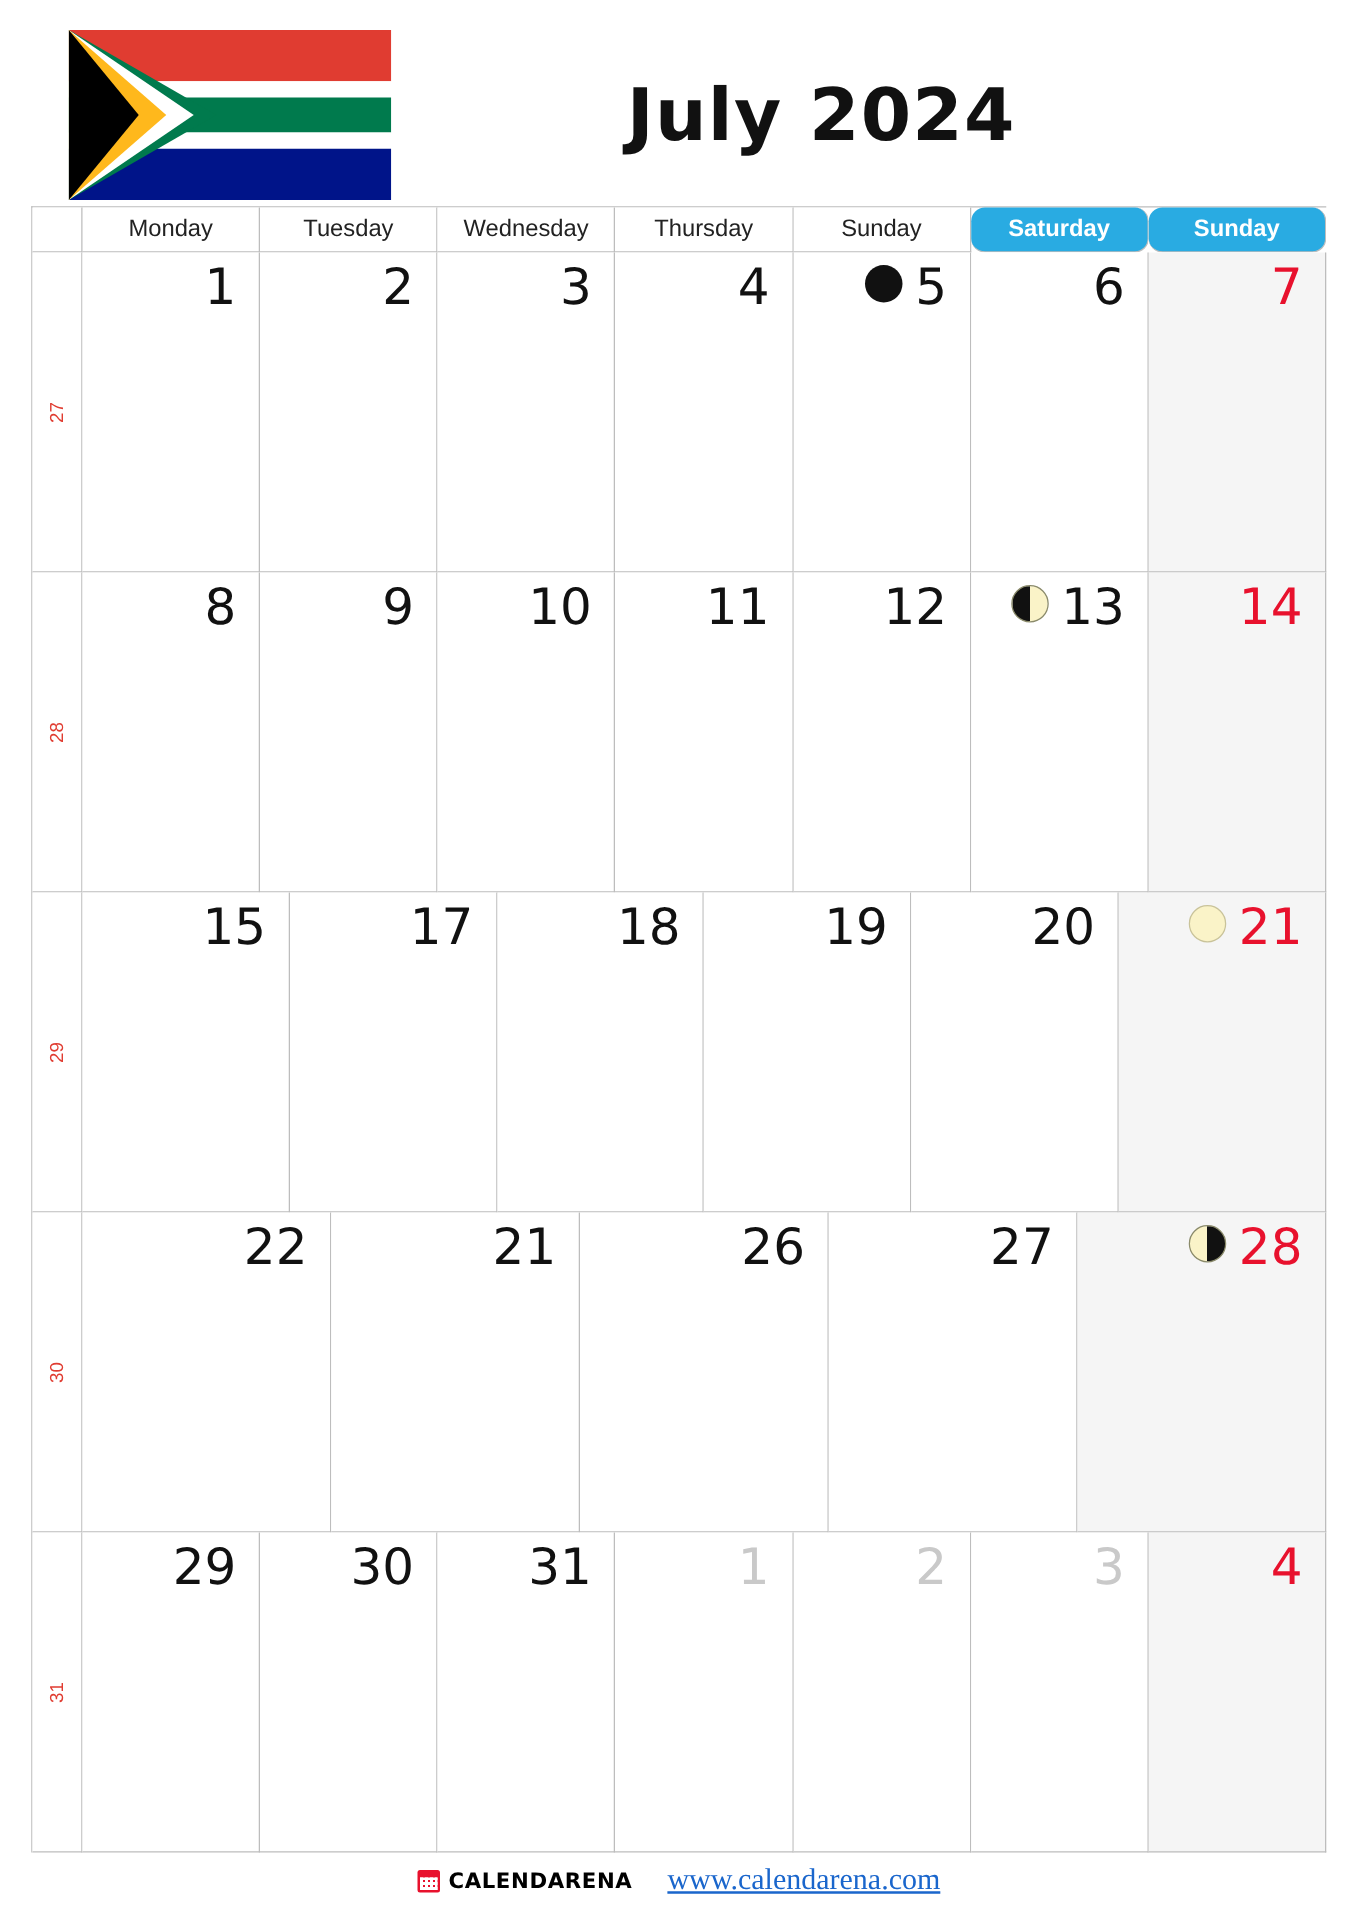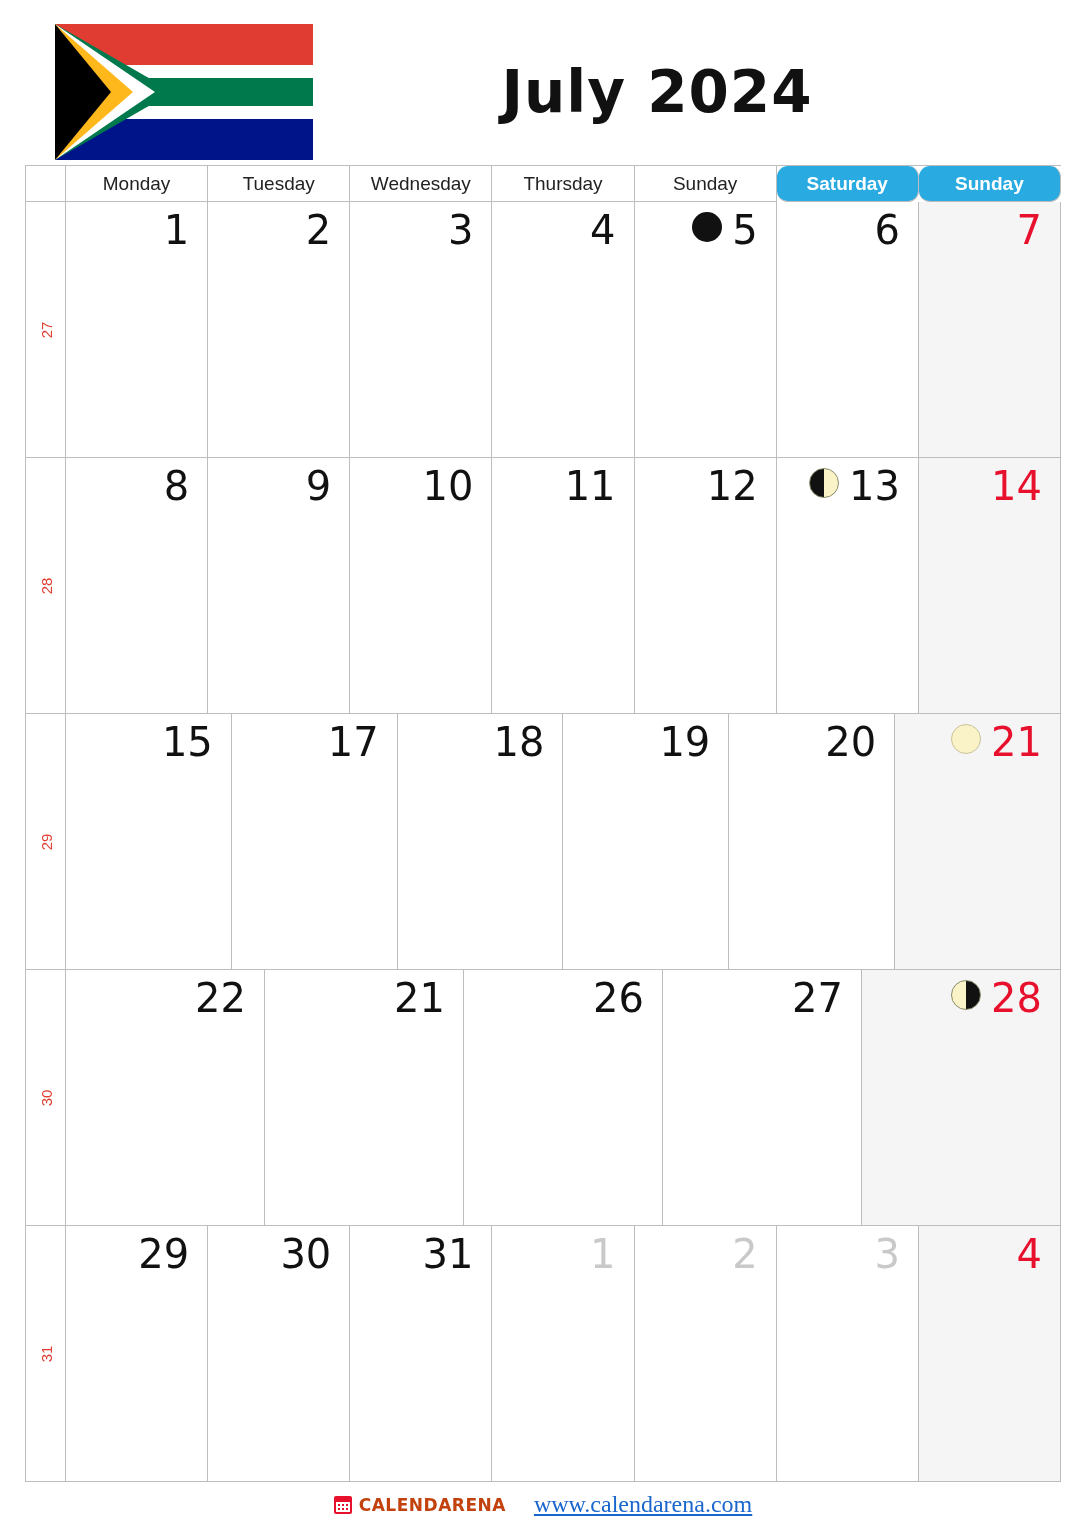--- a/index.html
+++ b/index.html
@@ -144,21 +144,21 @@
     left: 0; bottom: 18px;
     width: 1086px;
     display: flex;
     justify-content: center;
     align-items: center;
     gap: 28px;
     font-size: 17px;
   }
   .brand {
     display: flex; align-items: center; gap: 7px;
-    font-weight: bold; letter-spacing: .5px; color: #c2410c;
+    font-weight: bold; letter-spacing: .5px; color: #000000;
     font-family: "DejaVu Sans", sans-serif;
   }
   .cal-icon {
     width: 18px; height: 18px;
     background: #E8112D;
     border-radius: 2px;
     position: relative;
   }
   .cal-icon:after {
     content: "";

